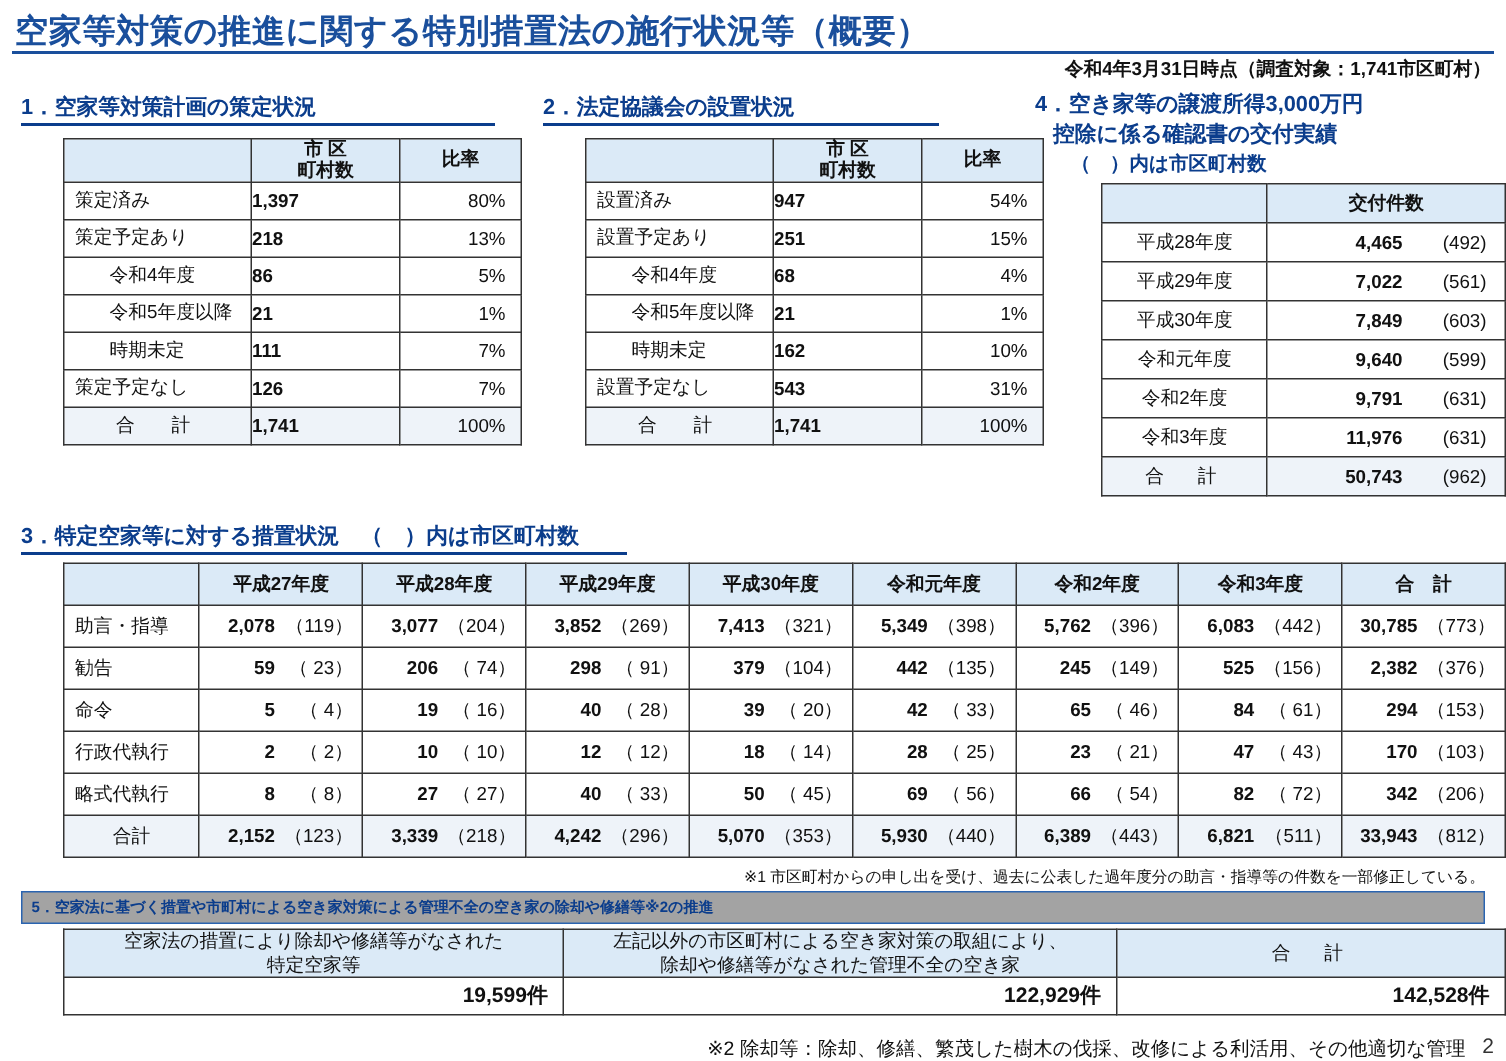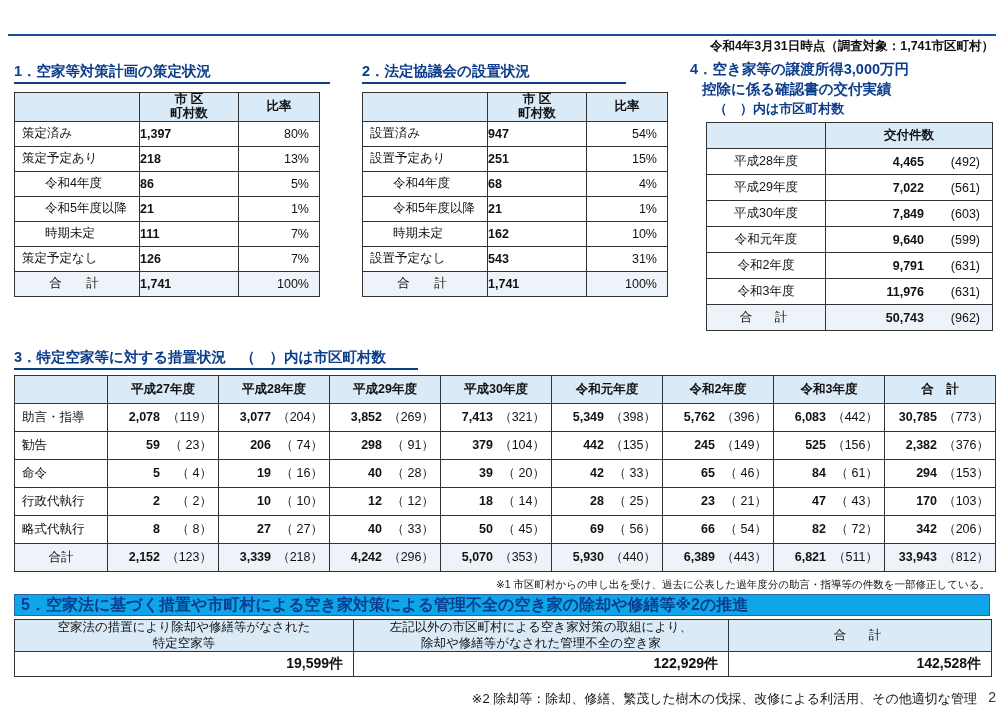--- a/index.html
+++ b/index.html
@@ -30,30 +30,30 @@
   
   .sec-head{
     position:absolute;
     font-size:14.5px;font-weight:bold;color:#0b3d8c;
     white-space:nowrap;
   }
   .sec-underline{position:absolute;height:2px;background:#0b3d8c;}
 
   .sec-head-band{
     position:absolute;
-    background:#0ea5e9;
+    background:#a3a3a3;
     border:1px solid #2a64b0;
-    font-size:16px;font-weight:bold;color:#0b3d8c;
+    font-size:10px;font-weight:bold;color:#0b3d8c;
     display:flex;align-items:center;
     padding-left:6px;
     box-sizing:border-box;
   }
 
   
-  table{border-collapse:collapse;font-size:12.5px;}
+  table{border-collapse:collapse;font-size:12.5px;margin-left:28px;}
   table td,table th{
     border:1px solid #333;
     padding:0;
     height:24px;
     background:#fff;
     font-weight:normal;
     color:#111;
   }
   .hdr td{background:#dbeaf7;font-weight:bold;text-align:center;line-height:1.1;}
   .lbl{padding-left:7px;text-align:left;}
@@ -110,20 +110,21 @@
   #tbl5 .vals b{font-size:14px;}
 
   .note2{position:absolute;right:27px;top:690px;font-size:13px;}
   .pageno{position:absolute;right:8px;bottom:2px;font-size:14px;color:#333;}
 </style>
 </head>
 <body>
 
 <div class="page">
 
+  <div class="doc-title">空家等対策の推進に関する特別措置法の施行状況等（概要）</div>
   <div class="title-rule"></div>
   <div class="asof">令和4年3月31日時点（調査対象：1,741市区町村）</div>
 
   <div class="sec-head" style="left:14px;top:62px;">1．空家等対策計画の策定状況</div>
   <div class="sec-underline" style="left:14px;top:82px;width:316px;"></div>
 
   <table id="tbl1">
     <tbody>
         <tr class="hdr">
       <td class="c0"></td>

